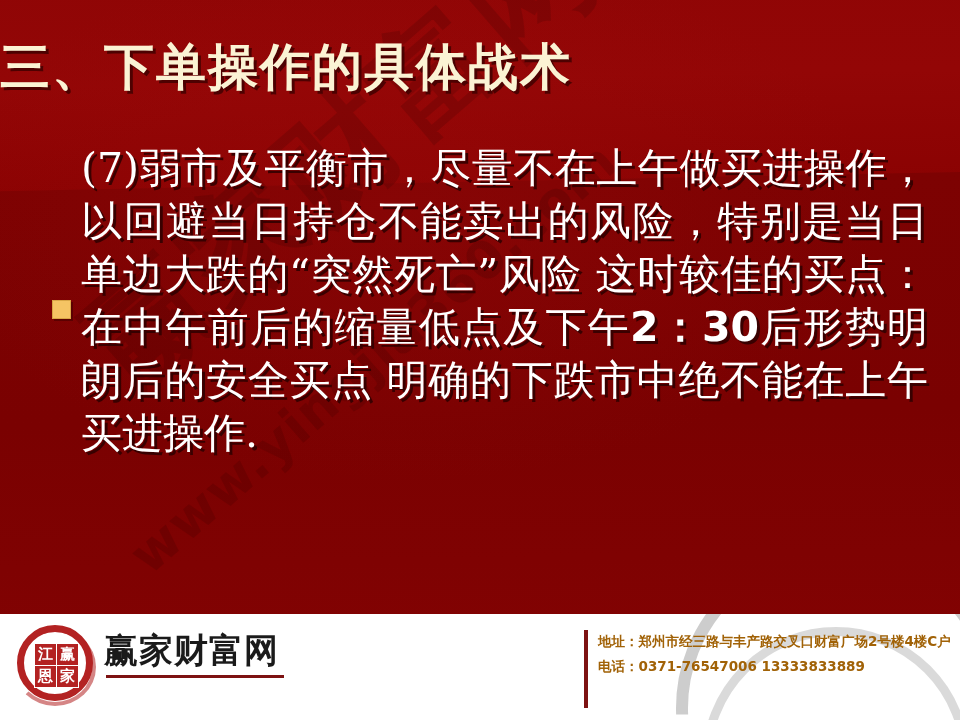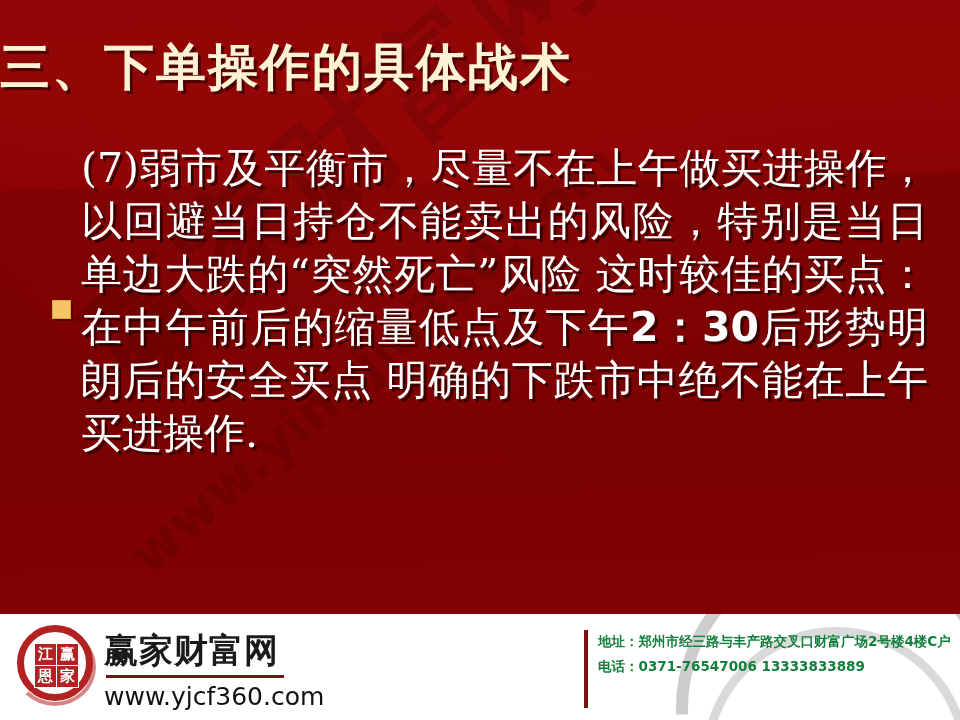--- a/index.html
+++ b/index.html
@@ -271,21 +271,21 @@
     position: absolute;
     left: 598px;
     top: 15px;
     width: 360px;
   }
   .contact-line {
     font-family: "DejaVu Sans", sans-serif;
     font-size: 13.5px;
     font-weight: bold;
     line-height: 25px;
-    color: #15803d;
+    color: #a16207;
     white-space: nowrap;
   }
 </style>
 </head>
 <body>
 
 <div id="slide">
 
   <div class="slide-bg">
     <div class="bg-band-top"></div>
@@ -315,21 +315,20 @@
       <div class="seal-grid">
         <div class="seal-cell">江</div>
         <div class="seal-cell">赢</div>
         <div class="seal-cell">恩</div>
         <div class="seal-cell">家</div>
       </div>
     </div>
 
     <div class="brand-cn">赢家财富网</div>
     <div class="brand-rule"></div>
-    <div class="brand-url">www.yjcf360.com</div>
 
     <div class="contact-divider"></div>
     <div class="contact">
       <div class="contact-line">地址：郑州市经三路与丰产路交叉口财富广场2号楼4楼C户</div>
       <div class="contact-line">电话：0371-76547006  13333833889</div>
     </div>
   </div>
 
 </div>
 

